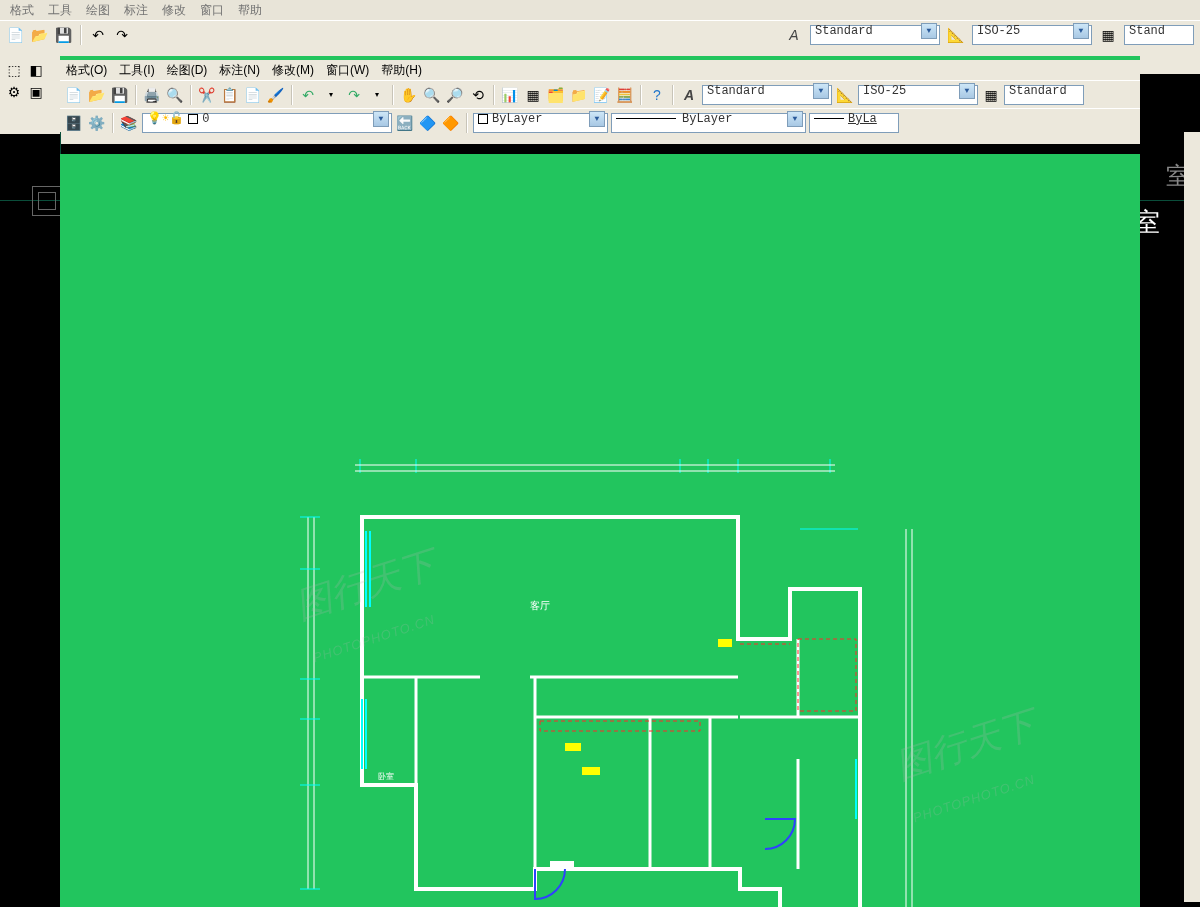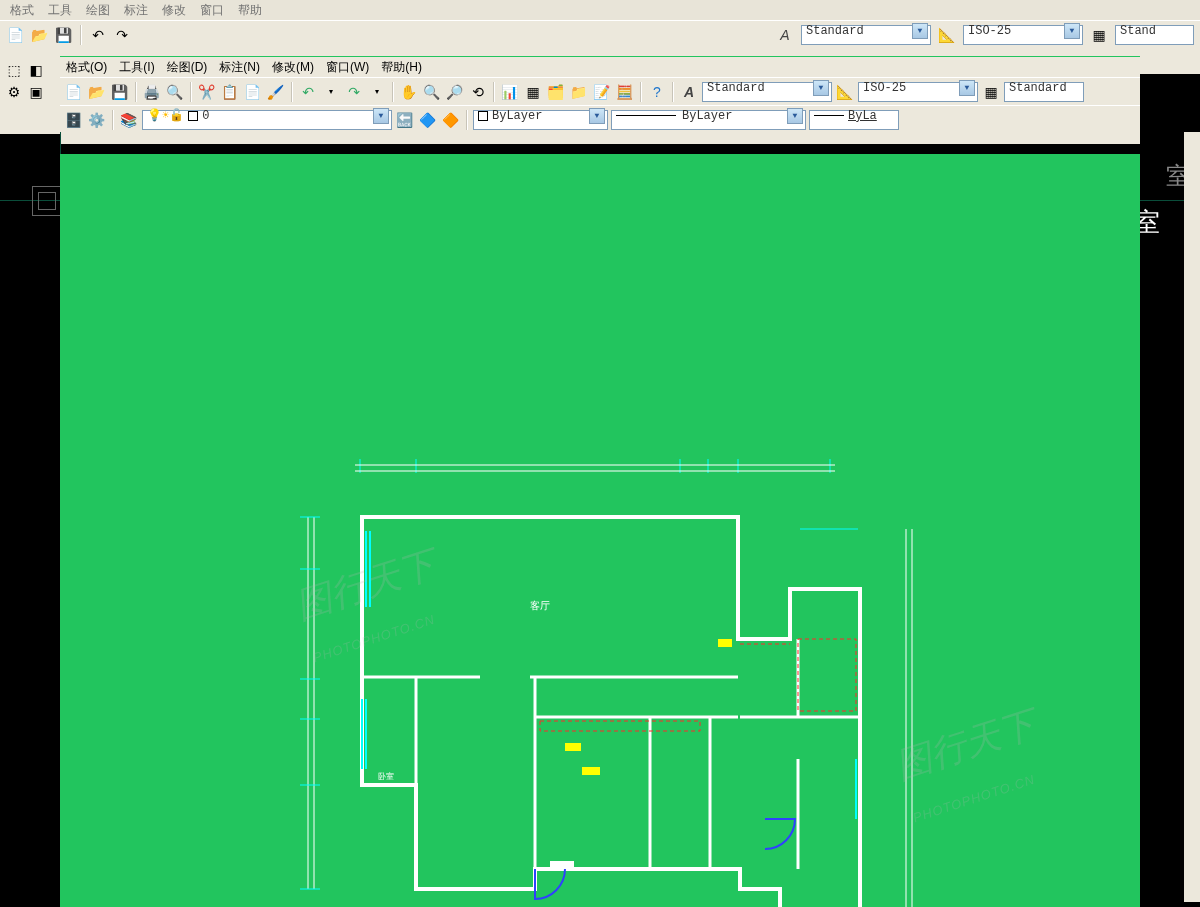--- a/index.html
+++ b/index.html
@@ -42,21 +42,21 @@
     height: 26px;
     background: #ece8dc;
   }
   .inner-window {
     position: absolute;
     left: 60px;
     top: 56px;
     width: 1080px;
     height: 88px;
     background: #ece8dc;
-    border-top: 1px solid #22c55e;
+    border-top: 4px solid #22c55e;
   }
   .inner-menu {
     height: 20px;
     display: flex;
     gap: 12px;
     align-items: center;
     padding-left: 6px;
     color: #000;
     font-size: 12px;
     background: #ece8dc;
@@ -199,21 +199,21 @@
     <div class="combo textstyle">
       <span>Standard</span>
       <span class="arrow">▼</span>
     </div>
     <span class="ico">📐</span>
     <div class="combo dim">
       <span>ISO-25</span>
       <span class="arrow">▼</span>
     </div>
     <span class="ico">▦</span>
-    <div class="combo" style="width:79px">
+    <div class="combo" style="width:70px">
       <span>Stand</span>
     </div>
   </div>
 </div>
 <div class="ghost-tb2"></div>
 
 <div class="inner-window">
   <div class="inner-menu">
     <span>格式(O)</span>
     <span>工具(I)</span>

